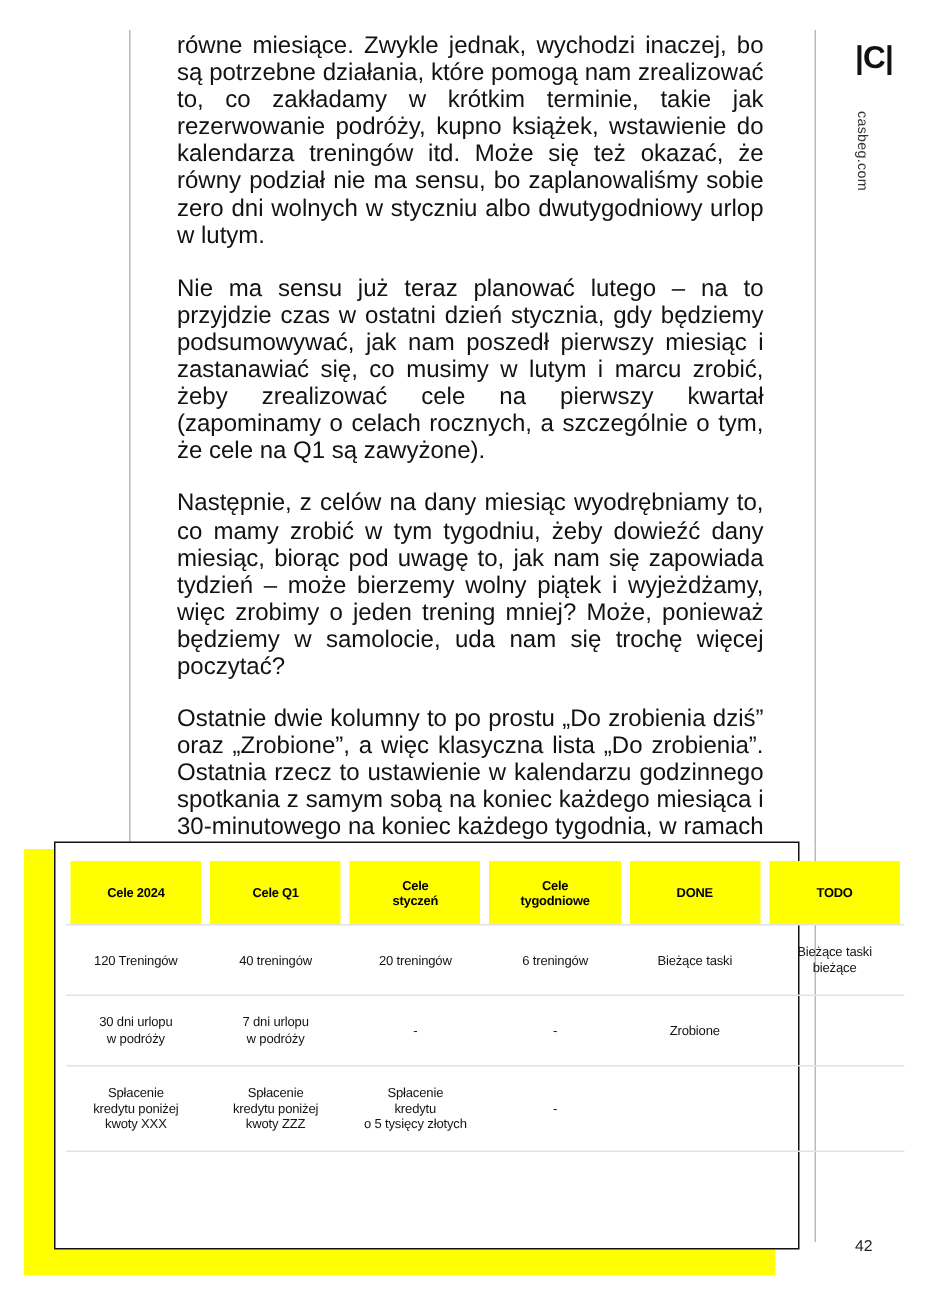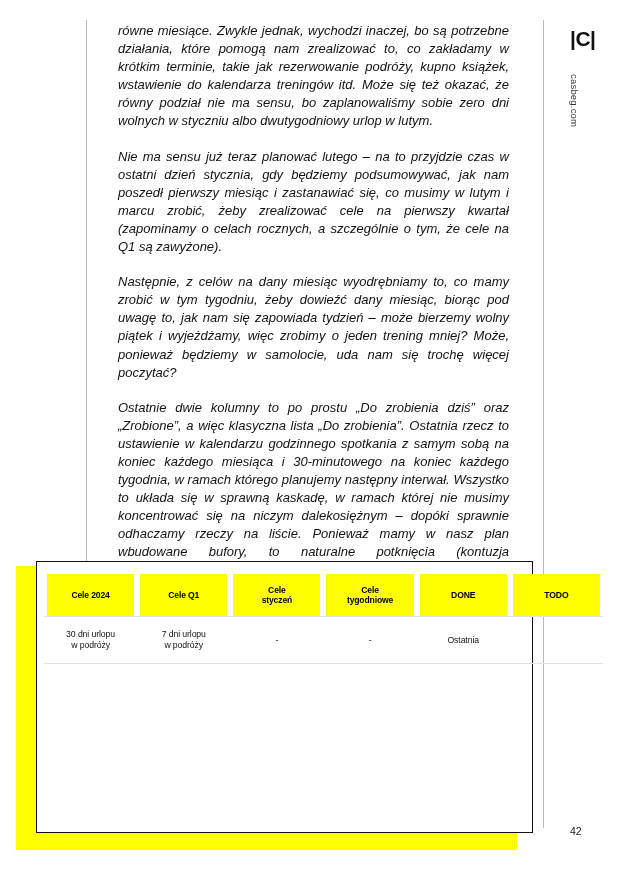--- a/index.html
+++ b/index.html
@@ -69,27 +69,26 @@
 
   
   .copy {
     position: absolute;
     left: 118px;
     top: 22px;
     width: 391px;
   }
   .copy p {
     margin: 0 0 17px 0;
-    font-size: 13px;
+    font-size: 16px;
     line-height: 18.1px;
     text-align: justify;
     text-justify: inter-word;
     color: #121212;
     hyphens: manual;
-    font-style: italic;
   }
   .copy p:last-child { margin-bottom: 0; }
 
   
   .slab {
     position: absolute;
     left: 16px;
     top: 566px;
     width: 501px;
     height: 284px;
@@ -201,24 +200,40 @@
         <th>
             <div class="hcell">DONE</div>
           </th>
         <th>
             <div class="hcell">TODO</div>
           </th>
       </tr>
     </thead>
     <tbody>
       <tr>
+        <td>120 Treningów</td>
+        <td>40 treningów</td>
+        <td>20 treningów</td>
+        <td>6 treningów</td>
+        <td>Bieżące taski</td>
+        <td>Bieżące taski<br>bieżące</td>
+      </tr>
+      <tr>
         <td>30 dni urlopu<br>w podróży</td>
         <td>7 dni urlopu<br>w podróży</td>
         <td>-</td>
         <td>-</td>
-        <td>Ostatnia</td>
+        <td>Zrobione</td>
+        <td></td>
+      </tr>
+      <tr>
+        <td>Spłacenie<br>kredytu poniżej<br>kwoty XXX</td>
+        <td>Spłacenie<br>kredytu poniżej<br>kwoty ZZZ</td>
+        <td>Spłacenie<br>kredytu<br>o 5 tysięcy złotych</td>
+        <td>-</td>
+        <td></td>
         <td></td>
       </tr>
     </tbody>
   </table>
 </div>
 
 <div class="pageno">42</div>
 
 </body></html>

